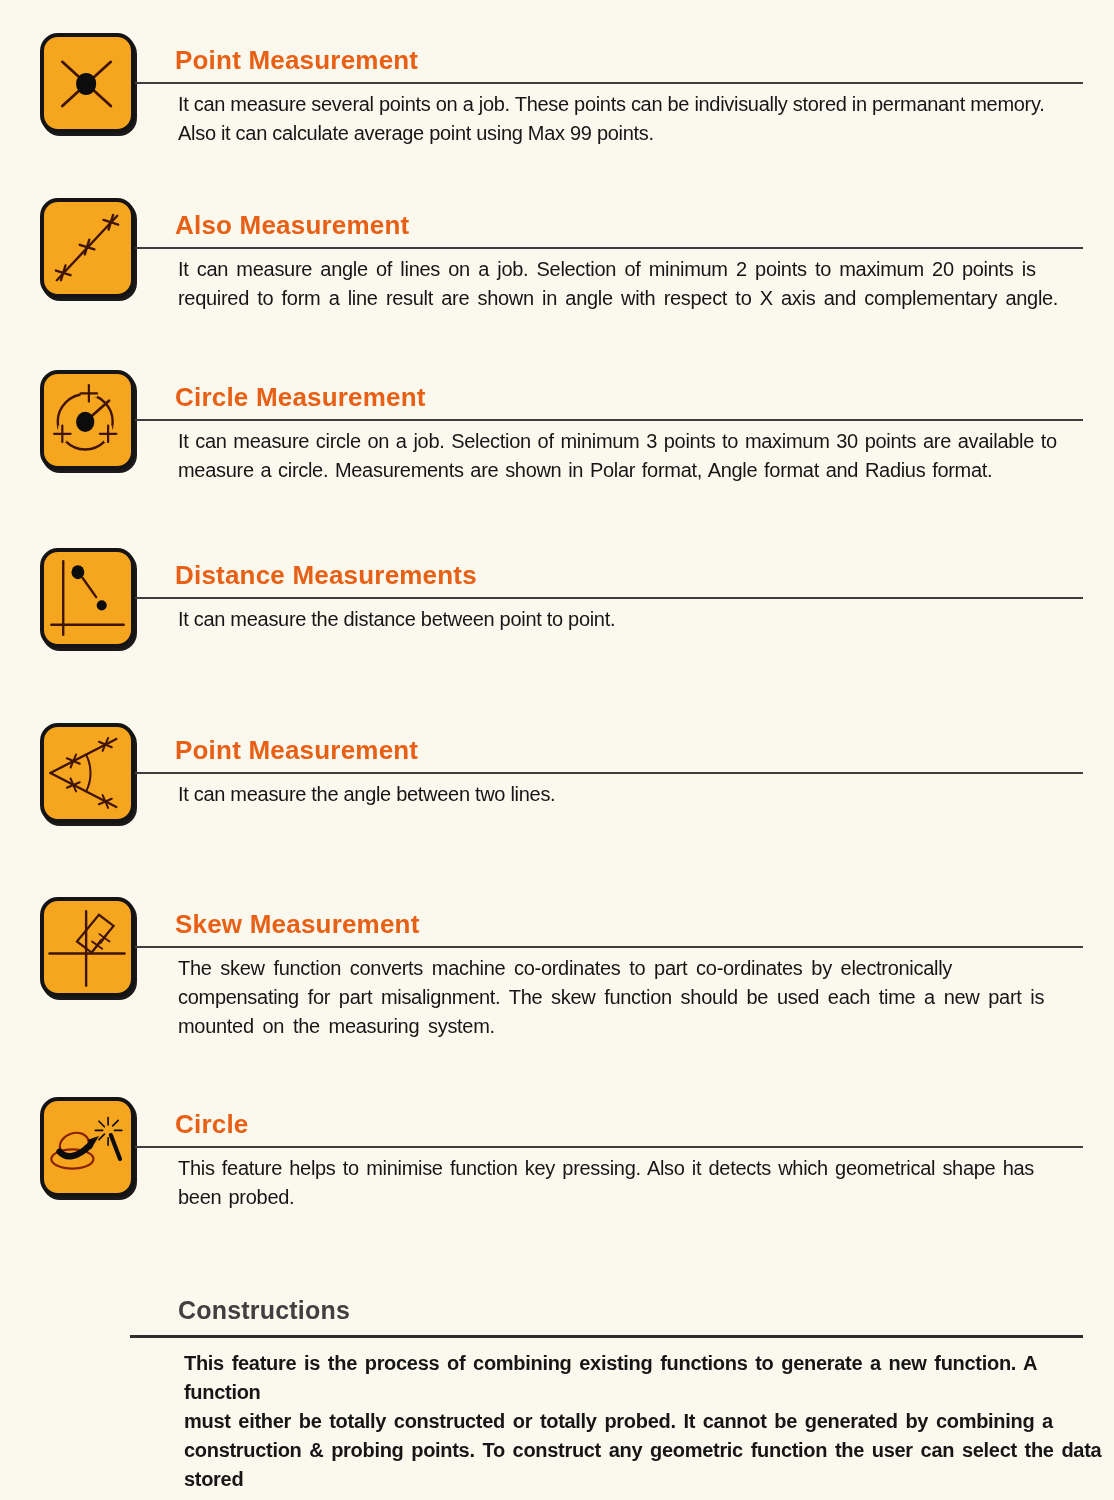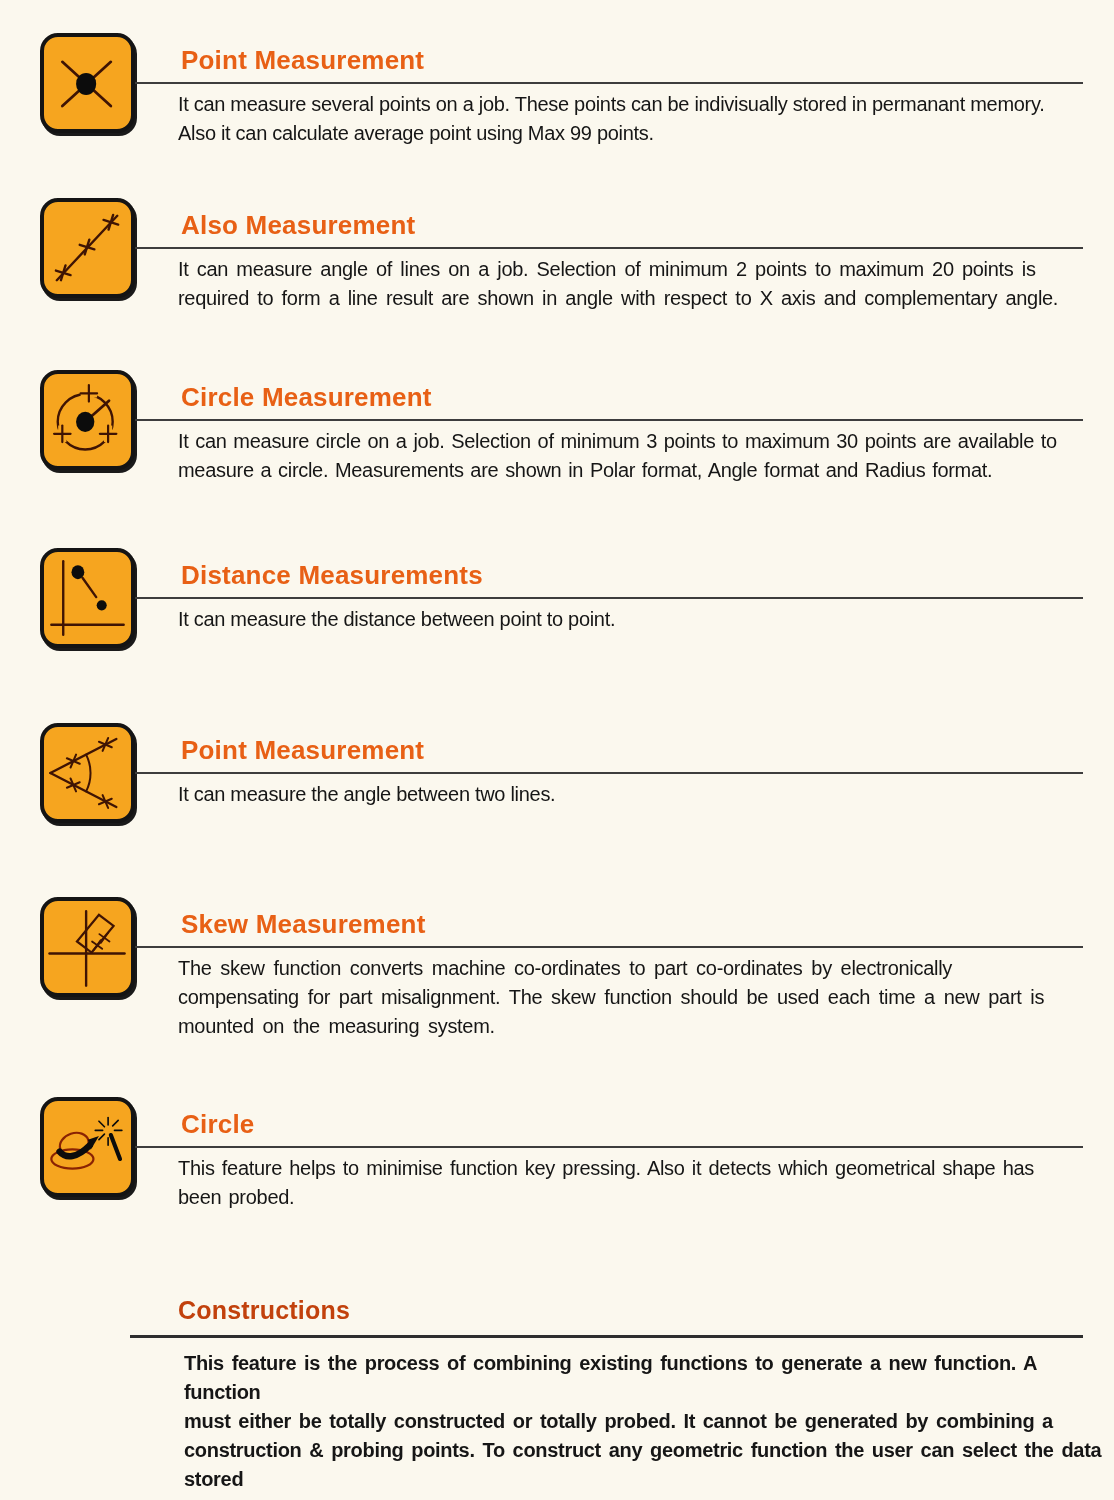--- a/index.html
+++ b/index.html
@@ -8,34 +8,34 @@
     font-family:"Liberation Sans",sans-serif;overflow:hidden;
   }
   .section{position:absolute;left:0;width:1114px;}
   .tile{
     position:absolute;left:40px;top:0;width:95px;height:100px;
     background:#f6a51f;border:4px solid #141414;border-radius:18px;
     box-sizing:border-box;box-shadow:2px 3px 0 #1a1a1a;
   }
   .tile svg{width:100%;height:100%;display:block;}
   .title{
-    position:absolute;left:181px;top:12px;margin:0;
+    position:absolute;left:175px;top:12px;margin:0;
     font-size:26px;line-height:30px;font-weight:bold;color:#e86015;letter-spacing:.2px;
   }
   .rule{position:absolute;left:135px;top:49px;width:948px;height:2px;background:#3d3d3d;}
   .body{
     position:absolute;left:178px;top:57px;width:940px;margin:0;
     font-size:20px;line-height:29px;color:#161616;letter-spacing:-.3px;
     white-space:pre-line;
   }
   .sec-line .body{word-spacing:3px;}
   .sec-circle .body{word-spacing:1.5px;}
   .sec-skew .body{word-spacing:3.5px;}
   .sec-wonder .body{word-spacing:2px;}
-  .constructions .title{color:#c2410c;left:178px;top:0;font-size:25px;}
+  .constructions .title{color:#404040;left:178px;top:0;font-size:25px;}
   .constructions .rule{top:40px;left:130px;width:953px;height:3px;background:#2e2e2e;}
   .constructions .body{top:54px;left:184px;width:920px;word-spacing:2.5px;font-weight:bold;}
 </style>
 </head>
 <body>
 
 <div class="page">
 
   <div class="section sec-point" style="top:33px">
     <div class="tile">

